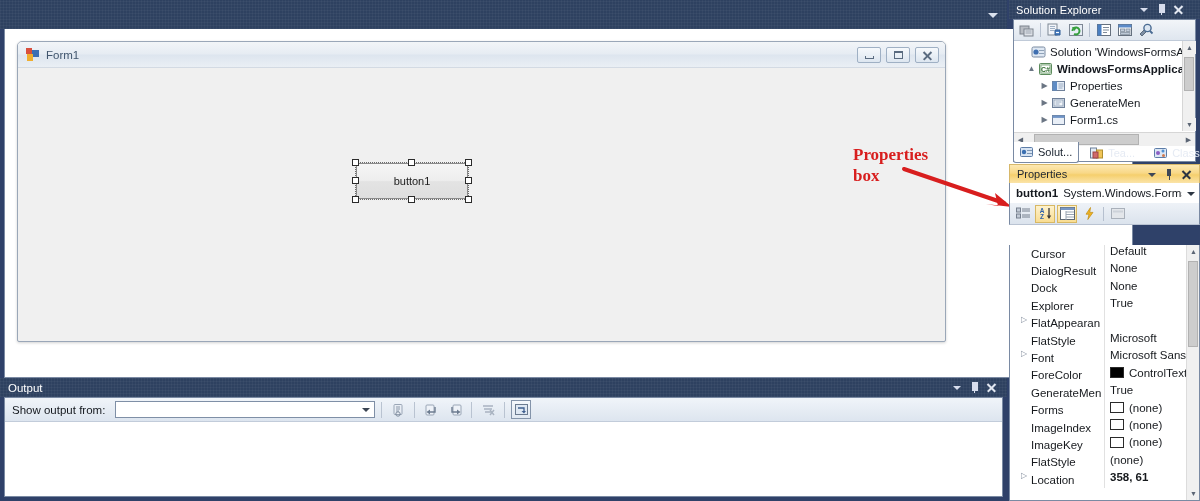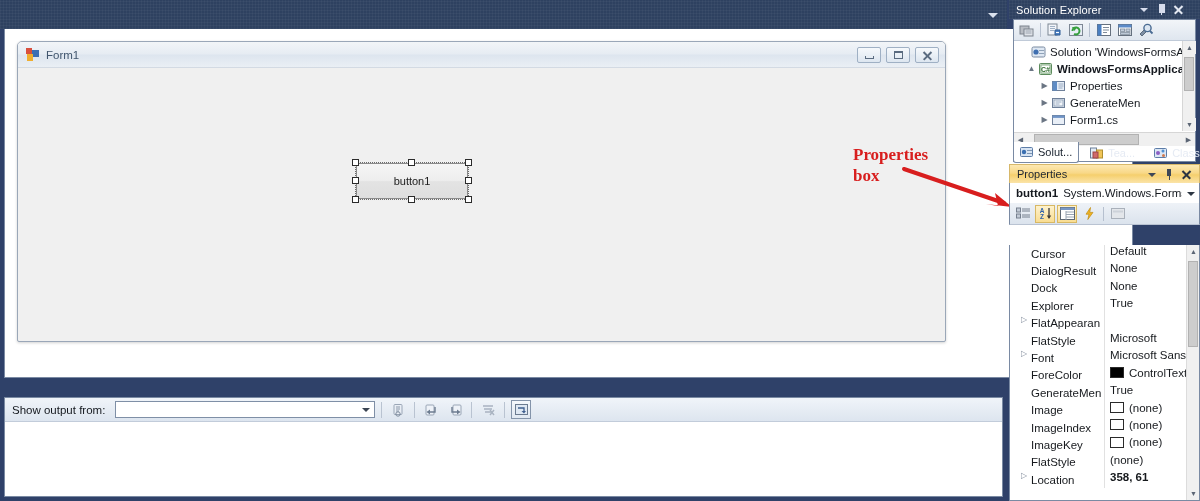--- a/index.html
+++ b/index.html
@@ -257,20 +257,28 @@
   <div id="annot">
     <div>Properties</div>
     <div>box</div>
   </div>
   <svg id="arrowsvg" viewBox="0 0 120 50">
     <line x1="4" y1="9" x2="104" y2="43" stroke="#d81e1e" stroke-width="4" stroke-linecap="round"></line>
     <polygon points="112,47 95,33 98,46 86,44" fill="#d81e1e"></polygon>
   </svg>
 
   <div id="outpane">
+    <div id="out-title" class="navy">
+      <span class="ttl">Output</span>
+      <span class="title-btns">
+        <span class="tb-ic ic-caret"></span>
+        <span class="tb-ic ic-pin"></span>
+        <span class="tb-ic ic-x"></span>
+      </span>
+    </div>
     <div id="out-body">
       <div id="out-toolbar">
         <span id="out-label">Show output from:</span>
         <span id="out-combo">
           <span class="dd"></span>
         </span>
         <span class="osep"></span>
         <span class="otbi">
           <svg width="14" height="14" viewBox="0 0 14 14">
               <rect x="3" y="1.5" width="8" height="10" rx="1" fill="#e9eef5" stroke="#9aa6b6"></rect>
@@ -573,21 +581,21 @@
                 <span>ControlText</span>
               </span>
             </div>
           <div class="prow">
               <span class="gut"></span>
               <span class="pname">GenerateMen</span>
               <span class="pval">True</span>
             </div>
           <div class="prow">
               <span class="gut"></span>
-              <span class="pname">Image</span>
+              <span class="pname">Forms</span>
               <span class="pval">
                 <span class="sw" style="background:#ffffff;"></span>
                 <span>(none)</span>
               </span>
             </div>
           <div class="prow">
               <span class="gut"></span>
               <span class="pname">ImageIndex</span>
               <span class="pval">
                 <span class="sw" style="background:#ffffff;"></span>

